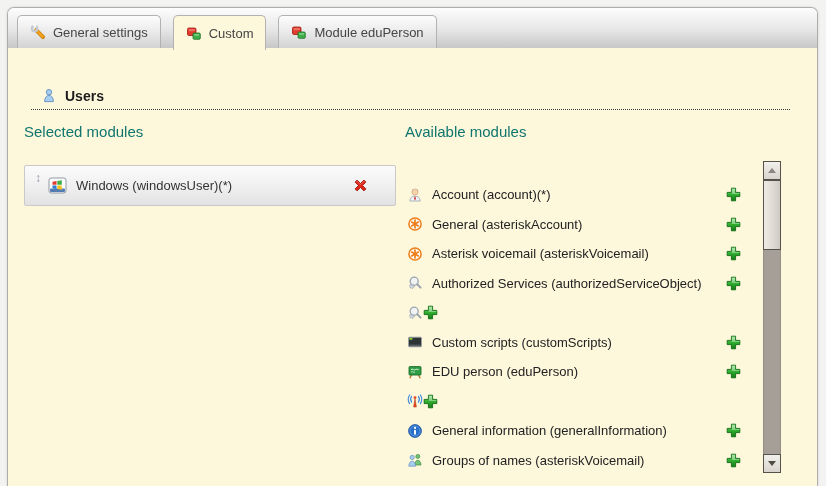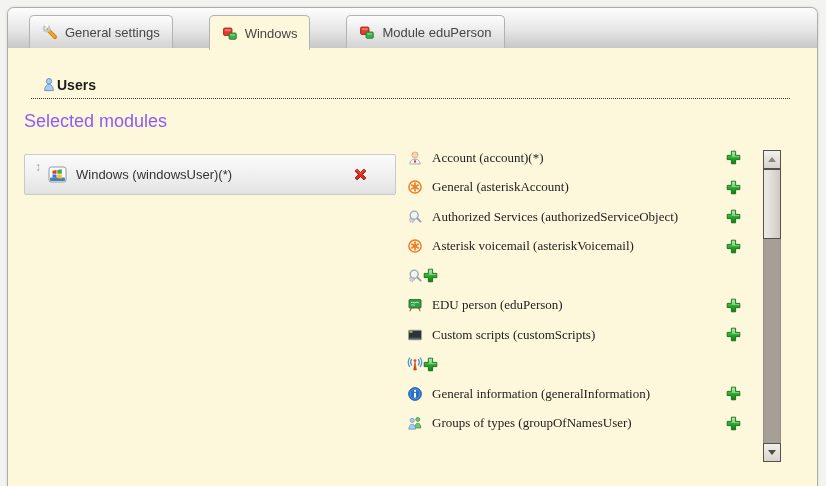--- a/index.html
+++ b/index.html
@@ -4,47 +4,47 @@
 <style>
   html,body{margin:0;padding:0;width:826px;height:486px;overflow:hidden;
     background:#f3f3f1;font-family:"Liberation Sans","DejaVu Sans",sans-serif;}
   .panel{position:absolute;left:7px;top:7px;width:809px;height:486px;
     border:1px solid #adadad;border-bottom:none;border-radius:7px 7px 0 0;
     background:#fdf7dc;box-shadow:0 0 3px rgba(0,0,0,.12);}
   
   .tabbar{height:40px;background:linear-gradient(#fdfdfd,#e6e6e6 55%,#c7c7c7);
     border-radius:6px 6px 0 0;display:flex;align-items:flex-end;padding-left:3px;}
   .tab{box-sizing:border-box;height:33px;display:flex;align-items:center;gap:7px;
-    padding:4px 12px;margin:0 18px;border:1px solid #b2b2b2;border-bottom:none;
+    padding:4px 12px;margin:0 6px;border:1px solid #b2b2b2;border-bottom:none;
     border-radius:5px 5px 0 0;background:linear-gradient(#fdfdfd,#ececec 45%,#d3d3d3);
     font-size:13px;color:#454545;cursor:pointer;white-space:nowrap;}
   .tab.active{background:#fdf7dc;height:35px;margin-bottom:-2px;z-index:2;}
   .ticon{width:16px;height:16px;display:inline-block;}
   .ticon svg{display:block;}
   
   .content{position:relative;height:439px;background:#fdf7dc;}
-  .users-header{display:flex;align-items:center;margin:29px 27px 0 23px;
+  .users-header{display:flex;align-items:center;gap:8px;margin:40px 27px 0 23px;
     padding:0 0 5px 10px;border-bottom:1px dotted #3c3c3c;}
   .users-title{font-weight:bold;font-size:14px;color:#1b1b1b;}
   .hicon{width:16px;height:16px;}
   .columns{display:flex;margin:14px 0 0 16px;}
   .col-left{width:372px;}
   .col-right{flex:1;position:relative;margin-left:9px;}
-  .col-label{font-size:18px;color:#8b5cf6;height:16px;line-height:16px;}
+  .col-label{font-size:15px;color:#0f766e;height:16px;line-height:16px;}
   
   .selected-list{margin-top:25px;}
   .selected-row{box-sizing:border-box;height:41px;border:1px solid #c9c9c9;border-radius:2px;
     background:linear-gradient(#fbfbfb,#efefef 55%,#e2e2e2);
     display:flex;align-items:center;padding:0 26px 0 10px;}
   .drag{color:#9aa2aa;font-size:12px;line-height:1;align-self:flex-start;margin-top:6px;cursor:grab;}
   .icon19{width:19px;height:19px;margin-left:7px;}
   .sel-name{flex:1;font-size:13px;color:#333;margin-left:9px;}
   .xbtn{width:17px;height:17px;cursor:pointer;}
   
-  .avail-list{margin-top:30px;width:336px;font-family:Liberation Serif, serif;}
+  .avail-list{margin-top:40px;width:336px;}
   .avail-row{height:29.5px;display:flex;align-items:center;}
   .icon16{width:16px;height:16px;margin-left:2px;}
   .av-name{flex:1;font-size:13px;color:#222;margin-left:9px;white-space:nowrap;}
   .plusbtn{width:15px;height:15px;cursor:pointer;}
   
   .scrollbar{position:absolute;top:37px;right:36px;width:18px;height:312px;
     display:flex;flex-direction:column;}
   .sb-btn{box-sizing:border-box;height:19px;border:1px solid #55524c;
     background:linear-gradient(#f2f0ec,#d8d4cd);display:flex;align-items:center;
     justify-content:center;cursor:pointer;}
@@ -79,21 +79,21 @@
 
       <div class="tab active">
         <span class="ticon">
           <svg viewBox="0 0 16 16" width="16" height="16">
             <rect x="1.5" y="3" width="8.5" height="7.5" rx="1.4" fill="#e23b2e" stroke="#9e1c12" stroke-width="0.8"></rect>
             <rect x="2.6" y="4.1" width="6.3" height="2.2" rx="1" fill="#f0756a" opacity="0.9"></rect>
             <rect x="7" y="8" width="7.3" height="6.3" rx="1.2" fill="#3fae49" stroke="#1d7426" stroke-width="0.8"></rect>
             <rect x="8" y="9" width="5.2" height="1.8" rx="0.8" fill="#7fd086" opacity="0.9"></rect>
           </svg>
         </span>
-        <span>Windows</span>
+        <span>Custom</span>
       </div>
 
       <div class="tab">
         <span class="ticon">
           <svg viewBox="0 0 16 16" width="16" height="16">
             <rect x="1.5" y="3" width="8.5" height="7.5" rx="1.4" fill="#e23b2e" stroke="#9e1c12" stroke-width="0.8"></rect>
             <rect x="2.6" y="4.1" width="6.3" height="2.2" rx="1" fill="#f0756a" opacity="0.9"></rect>
             <rect x="7" y="8" width="7.3" height="6.3" rx="1.2" fill="#3fae49" stroke="#1d7426" stroke-width="0.8"></rect>
             <rect x="8" y="9" width="5.2" height="1.8" rx="0.8" fill="#7fd086" opacity="0.9"></rect>
           </svg>
@@ -133,20 +133,21 @@
                 <svg viewBox="0 0 17 17" width="17" height="17">
                   <path d="M3.1 5.1 5.1 3.1 8.5 6.5 11.9 3.1 13.9 5.1 10.5 8.5 13.9 11.9 11.9 13.9 8.5 10.5 5.1 13.9 3.1 11.9 6.5 8.5z" fill="#e2271b" stroke="#9c150c" stroke-width="0.9" stroke-linejoin="round"></path>
                   <path d="M4.2 5.1 5.1 4.2 8.5 7.6 11.9 4.2 12.8 5.1" fill="none" stroke="#f37a6f" stroke-width="0.8" opacity="0.8"></path>
                 </svg>
               </span>
             </div>
           </div>
       </div>
 
       <div class="col-right">
+        <div class="col-label">Available modules</div>
         <div class="avail-list">
 
             <div class="avail-row">
               <span class="icon16"><svg viewBox="0 0 16 16" width="16" height="16">
                   <path d="M2.8 14c.3-3.2 2.2-4.9 5.2-4.9s4.9 1.7 5.2 4.9z" fill="#f2f5f8" stroke="#98a2ac" stroke-width="0.8"></path>
                   <path d="M8 9.1l-1 2.4 1 2 1-2z" fill="#cc3333"></path>
                   <circle cx="8" cy="5" r="3.1" fill="#f6d3ab" stroke="#caa27a" stroke-width="0.6"></circle>
                   <path d="M4.9 5a3.1 3.1 0 0 1 6.2 0c-.4-1.6-1.1-2.9-3.1-2.9S5.3 3.4 4.9 5z" fill="#5a5a5a"></path>
                 </svg></span>
               <span class="av-name">Account (account)(*)</span>
@@ -185,42 +186,20 @@
                   </linearGradient>
                   </defs>
                   <path d="M5.4 1.2h4.2v4.2h4.2v4.2H9.6v4.2H5.4V9.6H1.2V5.4h4.2z" fill="url(#pg)" stroke="#0e6d12" stroke-width="0.9" stroke-linejoin="round"></path>
                   <path d="M5.9 1.8h3.2v4.3h4.3v1h-7.5z" fill="#ffffff" opacity="0.35"></path>
                 </svg>
               </span>
             </div>
 
             <div class="avail-row">
               <span class="icon16"><svg viewBox="0 0 16 16" width="16" height="16">
-                  <circle cx="5" cy="11" r="2.4" fill="#cdd4da" stroke="#8d959e" stroke-width="0.8" stroke-dasharray="1.3 0.9"></circle>
-                  <circle cx="7.2" cy="6.2" r="4" fill="#eef3f7" fill-opacity="0.85" stroke="#9aa4ae" stroke-width="1.3"></circle>
-                  <line x1="10.2" y1="9.2" x2="13.6" y2="12.6" stroke="#9aa4ae" stroke-width="2" stroke-linecap="round"></line>
-                </svg></span>
-              <span class="av-name">Authorized Services (authorizedServiceObject)</span>
-              <span class="plusbtn">
-                <svg viewBox="0 0 15 15" width="15" height="15">
-                  <defs>
-                    <linearGradient id="pg" x1="0" y1="0" x2="0" y2="1">
-                    <stop offset="0" stop-color="#8ae08a"></stop>
-                      <stop offset="0.5" stop-color="#2fae2f"></stop>
-                      <stop offset="1" stop-color="#157a15"></stop>
-                  </linearGradient>
-                  </defs>
-                  <path d="M5.4 1.2h4.2v4.2h4.2v4.2H9.6v4.2H5.4V9.6H1.2V5.4h4.2z" fill="url(#pg)" stroke="#0e6d12" stroke-width="0.9" stroke-linejoin="round"></path>
-                  <path d="M5.9 1.8h3.2v4.3h4.3v1h-7.5z" fill="#ffffff" opacity="0.35"></path>
-                </svg>
-              </span>
-            </div>
-
-            <div class="avail-row">
-              <span class="icon16"><svg viewBox="0 0 16 16" width="16" height="16">
                   <circle cx="8" cy="8" r="6.1" fill="#fff8ef" stroke="#ee7f1b" stroke-width="1.5"></circle>
                   <g stroke="#ee7f1b" stroke-width="1.7" stroke-linecap="round">
                     <line x1="8" y1="4.2" x2="8" y2="11.8"></line>
                     <line x1="4.7" y1="6.1" x2="11.3" y2="9.9"></line>
                     <line x1="4.7" y1="9.9" x2="11.3" y2="6.1"></line>
                   </g>
                 </svg></span>
               <span class="av-name">Asterisk voicemail (asteriskVoicemail)</span>
               <span class="plusbtn">
                 <svg viewBox="0 0 15 15" width="15" height="15">
@@ -236,20 +215,64 @@
                 </svg>
               </span>
             </div>
 
             <div class="avail-row">
               <span class="icon16"><svg viewBox="0 0 16 16" width="16" height="16">
                   <circle cx="5" cy="11" r="2.4" fill="#cdd4da" stroke="#8d959e" stroke-width="0.8" stroke-dasharray="1.3 0.9"></circle>
                   <circle cx="7.2" cy="6.2" r="4" fill="#eef3f7" fill-opacity="0.85" stroke="#9aa4ae" stroke-width="1.3"></circle>
                   <line x1="10.2" y1="9.2" x2="13.6" y2="12.6" stroke="#9aa4ae" stroke-width="2" stroke-linecap="round"></line>
                 </svg></span>
+              <span class="av-name">Authorized Services (authorizedServiceObject)</span>
+              <span class="plusbtn">
+                <svg viewBox="0 0 15 15" width="15" height="15">
+                  <defs>
+                    <linearGradient id="pg" x1="0" y1="0" x2="0" y2="1">
+                    <stop offset="0" stop-color="#8ae08a"></stop>
+                      <stop offset="0.5" stop-color="#2fae2f"></stop>
+                      <stop offset="1" stop-color="#157a15"></stop>
+                  </linearGradient>
+                  </defs>
+                  <path d="M5.4 1.2h4.2v4.2h4.2v4.2H9.6v4.2H5.4V9.6H1.2V5.4h4.2z" fill="url(#pg)" stroke="#0e6d12" stroke-width="0.9" stroke-linejoin="round"></path>
+                  <path d="M5.9 1.8h3.2v4.3h4.3v1h-7.5z" fill="#ffffff" opacity="0.35"></path>
+                </svg>
+              </span>
+            </div>
+
+            <div class="avail-row">
+              <span class="icon16"><svg viewBox="0 0 16 16" width="16" height="16">
+                  <circle cx="5" cy="11" r="2.4" fill="#cdd4da" stroke="#8d959e" stroke-width="0.8" stroke-dasharray="1.3 0.9"></circle>
+                  <circle cx="7.2" cy="6.2" r="4" fill="#eef3f7" fill-opacity="0.85" stroke="#9aa4ae" stroke-width="1.3"></circle>
+                  <line x1="10.2" y1="9.2" x2="13.6" y2="12.6" stroke="#9aa4ae" stroke-width="2" stroke-linecap="round"></line>
+                </svg></span>
+              <span class="plusbtn">
+                <svg viewBox="0 0 15 15" width="15" height="15">
+                  <defs>
+                    <linearGradient id="pg" x1="0" y1="0" x2="0" y2="1">
+                    <stop offset="0" stop-color="#8ae08a"></stop>
+                      <stop offset="0.5" stop-color="#2fae2f"></stop>
+                      <stop offset="1" stop-color="#157a15"></stop>
+                  </linearGradient>
+                  </defs>
+                  <path d="M5.4 1.2h4.2v4.2h4.2v4.2H9.6v4.2H5.4V9.6H1.2V5.4h4.2z" fill="url(#pg)" stroke="#0e6d12" stroke-width="0.9" stroke-linejoin="round"></path>
+                  <path d="M5.9 1.8h3.2v4.3h4.3v1h-7.5z" fill="#ffffff" opacity="0.35"></path>
+                </svg>
+              </span>
+            </div>
+
+            <div class="avail-row">
+              <span class="icon16"><svg viewBox="0 0 16 16" width="16" height="16">
+                  <rect x="1.5" y="3.2" width="13" height="9.6" rx="1" fill="#2e3436" stroke="#9ba0a5" stroke-width="0.9"></rect>
+                  <rect x="2.4" y="4.1" width="3" height="1.6" fill="#8ae234"></rect>
+                  <rect x="2.4" y="10.6" width="11.2" height="1.4" fill="#555d61"></rect>
+                </svg></span>
+              <span class="av-name">Custom scripts (customScripts)</span>
               <span class="plusbtn">
                 <svg viewBox="0 0 15 15" width="15" height="15">
                   <defs>
                     <linearGradient id="pg" x1="0" y1="0" x2="0" y2="1">
                     <stop offset="0" stop-color="#8ae08a"></stop>
                       <stop offset="0.5" stop-color="#2fae2f"></stop>
                       <stop offset="1" stop-color="#157a15"></stop>
                   </linearGradient>
                   </defs>
                   <path d="M5.4 1.2h4.2v4.2h4.2v4.2H9.6v4.2H5.4V9.6H1.2V5.4h4.2z" fill="url(#pg)" stroke="#0e6d12" stroke-width="0.9" stroke-linejoin="round"></path>
@@ -260,42 +283,20 @@
 
             <div class="avail-row">
               <span class="icon16"><svg viewBox="0 0 16 16" width="16" height="16">
                   <line x1="4.6" y1="10.5" x2="2.8" y2="14.2" stroke="#b5651d" stroke-width="1.2"></line>
                   <line x1="11.4" y1="10.5" x2="13.2" y2="14.2" stroke="#b5651d" stroke-width="1.2"></line>
                   <rect x="2" y="2.6" width="12" height="8.4" rx="0.8" fill="#2f9e44" stroke="#1d6b2e" stroke-width="0.9"></rect>
                   <path d="M4 5.6c1.8-1.2 3 .9 4.6 0 1.3-.8 2.2-.2 3.2.3" fill="none" stroke="#e9f5ec" stroke-width="0.9"></path>
                   <path d="M4 8c1.4-.8 2.6.6 4 .2" fill="none" stroke="#e9f5ec" stroke-width="0.7"></path>
                 </svg></span>
               <span class="av-name">EDU person (eduPerson)</span>
-              <span class="plusbtn">
-                <svg viewBox="0 0 15 15" width="15" height="15">
-                  <defs>
-                    <linearGradient id="pg" x1="0" y1="0" x2="0" y2="1">
-                    <stop offset="0" stop-color="#8ae08a"></stop>
-                      <stop offset="0.5" stop-color="#2fae2f"></stop>
-                      <stop offset="1" stop-color="#157a15"></stop>
-                  </linearGradient>
-                  </defs>
-                  <path d="M5.4 1.2h4.2v4.2h4.2v4.2H9.6v4.2H5.4V9.6H1.2V5.4h4.2z" fill="url(#pg)" stroke="#0e6d12" stroke-width="0.9" stroke-linejoin="round"></path>
-                  <path d="M5.9 1.8h3.2v4.3h4.3v1h-7.5z" fill="#ffffff" opacity="0.35"></path>
-                </svg>
-              </span>
-            </div>
-
-            <div class="avail-row">
-              <span class="icon16"><svg viewBox="0 0 16 16" width="16" height="16">
-                  <rect x="1.5" y="3.2" width="13" height="9.6" rx="1" fill="#2e3436" stroke="#9ba0a5" stroke-width="0.9"></rect>
-                  <rect x="2.4" y="4.1" width="3" height="1.6" fill="#8ae234"></rect>
-                  <rect x="2.4" y="10.6" width="11.2" height="1.4" fill="#555d61"></rect>
-                </svg></span>
-              <span class="av-name">Custom scripts (customScripts)</span>
               <span class="plusbtn">
                 <svg viewBox="0 0 15 15" width="15" height="15">
                   <defs>
                     <linearGradient id="pg" x1="0" y1="0" x2="0" y2="1">
                     <stop offset="0" stop-color="#8ae08a"></stop>
                       <stop offset="0.5" stop-color="#2fae2f"></stop>
                       <stop offset="1" stop-color="#157a15"></stop>
                   </linearGradient>
                   </defs>
                   <path d="M5.4 1.2h4.2v4.2h4.2v4.2H9.6v4.2H5.4V9.6H1.2V5.4h4.2z" fill="url(#pg)" stroke="#0e6d12" stroke-width="0.9" stroke-linejoin="round"></path>
@@ -353,21 +354,21 @@
               </span>
             </div>
 
             <div class="avail-row">
               <span class="icon16"><svg viewBox="0 0 16 16" width="16" height="16">
                   <circle cx="10.8" cy="4.4" r="2" fill="#74c476" stroke="#3d8b40" stroke-width="0.7"></circle>
                   <path d="M7.6 13c.2-3 1.4-4.7 3.2-4.7s3 1.7 3.2 4.7z" fill="#74c476" stroke="#3d8b40" stroke-width="0.7"></path>
                   <circle cx="5.2" cy="5.4" r="2.1" fill="#a8cdf0" stroke="#5f8fc0" stroke-width="0.7"></circle>
                   <path d="M1.8 14.2c.2-3.2 1.5-5 3.4-5s3.2 1.8 3.4 5z" fill="#a8cdf0" stroke="#5f8fc0" stroke-width="0.7"></path>
                 </svg></span>
-              <span class="av-name">Groups of types (groupOfNamesUser)</span>
+              <span class="av-name">Groups of names (asteriskVoicemail)</span>
               <span class="plusbtn">
                 <svg viewBox="0 0 15 15" width="15" height="15">
                   <defs>
                     <linearGradient id="pg" x1="0" y1="0" x2="0" y2="1">
                     <stop offset="0" stop-color="#8ae08a"></stop>
                       <stop offset="0.5" stop-color="#2fae2f"></stop>
                       <stop offset="1" stop-color="#157a15"></stop>
                   </linearGradient>
                   </defs>
                   <path d="M5.4 1.2h4.2v4.2h4.2v4.2H9.6v4.2H5.4V9.6H1.2V5.4h4.2z" fill="url(#pg)" stroke="#0e6d12" stroke-width="0.9" stroke-linejoin="round"></path>

